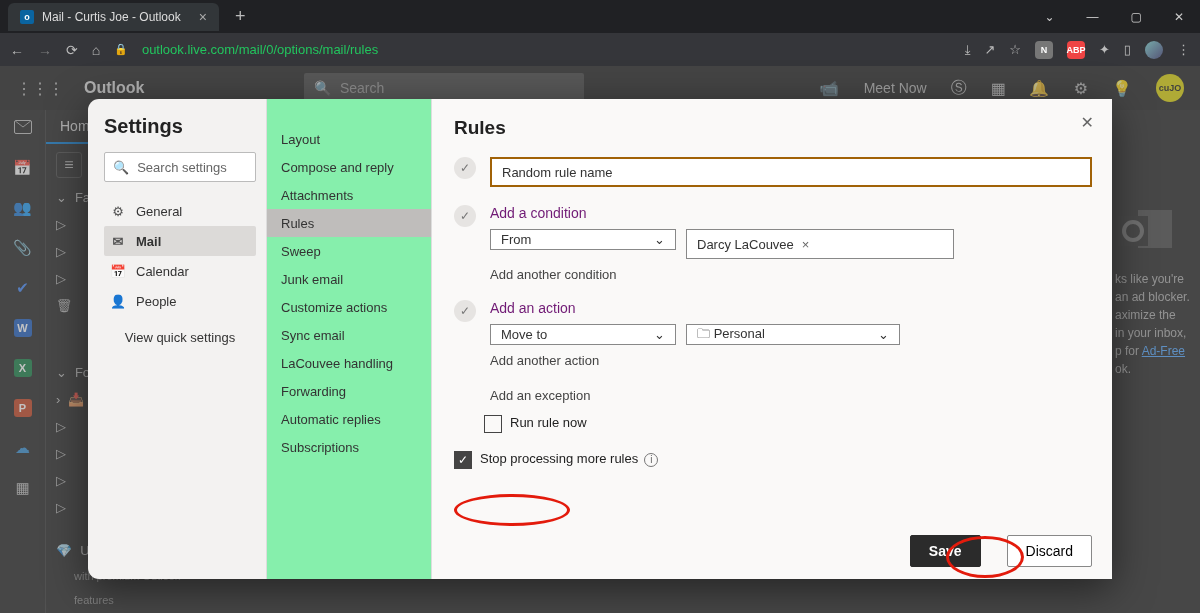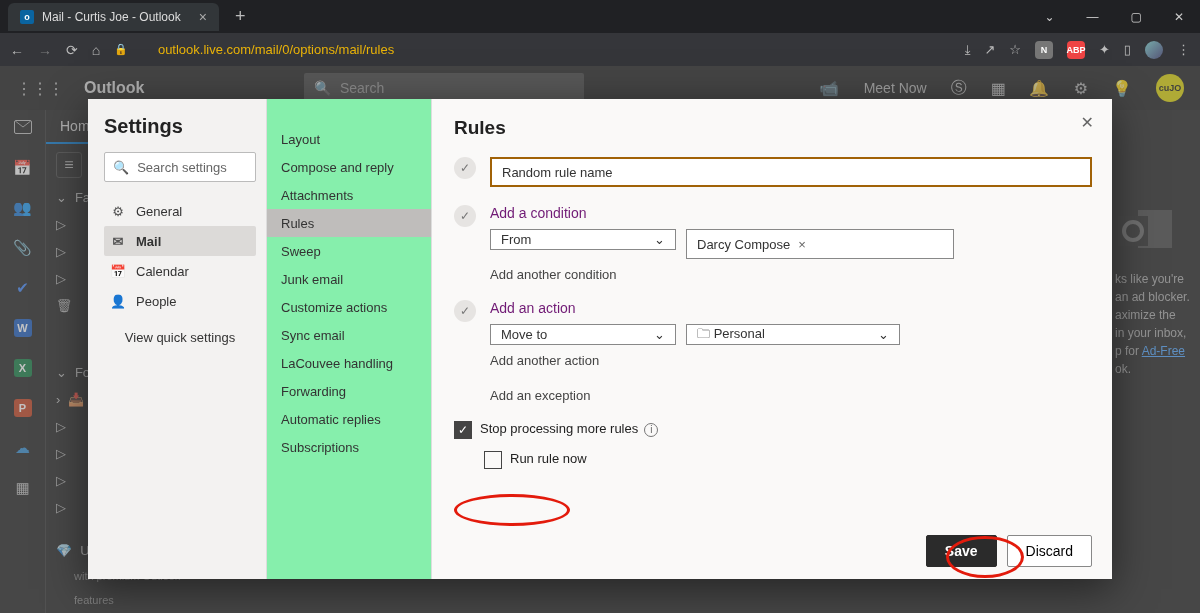--- a/index.html
+++ b/index.html
@@ -10,21 +10,21 @@
   .tab { margin-left:8px; height:28px; background:#323639; border-radius:6px 6px 0 0; padding:0 12px; display:flex; align-items:center; gap:8px; color:#ddd; }
   .tab .fav { width:14px; height:14px; background:#0a64a0; border-radius:2px; display:flex; align-items:center; justify-content:center; color:#fff; font-size:9px; font-weight:bold; }
   .tab .x { color:#aaa; margin-left:10px; font-size:14px; }
   .newtab { margin-left:10px; color:#bbb; font-size:18px; padding:0 6px; }
   .winbtns { margin-left:auto; margin-right:10px; display:flex; gap:20px; color:#ccc; font-size:12px; }
   .winbtns span { padding:4px 6px; }
 
   .addr { height:33px; background:#35363a; display:flex; align-items:center; padding:0 10px; gap:14px; color:#bbb; font-size:13px; }
   .addr .navico { color:#bbb; font-size:14px; }
   .addr .lock { font-size:11px; }
-  .addr .url { color:#eab308;margin-left:16px; }
+  .addr .url { color:#22c55e; }
   .addr-right { margin-left:auto; display:flex; align-items:center; gap:14px; }
   .ext-badge { width:18px; height:18px; background:#ef4444; border-radius:4px; color:#fff; font-size:9px; display:flex; align-items:center; justify-content:center; font-weight:bold; position:relative; }
   .ext-gray { background:#777; }
   .avatar-sm { width:18px; height:18px; border-radius:50%; background:linear-gradient(135deg,#7aa,#557); }
 
   
   .owhdr { height:44px; background:#1b1b1b; display:flex; align-items:center; color:#ddd; padding:0 16px; gap:20px; }
   .owhdr .waffle { font-size:16px; color:#bbb; }
   .owhdr .brand { font-weight:600; font-size:16px; color:#ddd; }
   .owhdr .searchwrap { margin-left:140px; width:280px; height:30px; background:#3c3c3c; border-radius:2px; display:flex; align-items:center; padding:0 10px; color:#999; gap:8px; font-size:14px; }
@@ -40,21 +40,21 @@
   .toolbar2 { position:absolute; left:46px; top:36px; height:38px; display:flex; align-items:center; gap:8px; padding:0 10px;}
   .toolbar2 .ham{ width:26px;height:26px;border:1px solid #444;border-radius:3px;display:flex;align-items:center;justify-content:center;color:#bbb;}
   .toolbar2 .newmsg{ width:34px;height:28px;background:#ddd;border-radius:3px;}
   .leftcol{ position:absolute; left:46px; top:74px; width:200px; color:#bbb; font-size:13px; }
   .leftcol .row{ padding:6px 10px; display:flex; align-items:center; gap:8px;}
 
   
   .scrim { position:absolute; inset:66px 0 0 0; background:rgba(120,120,120,0.45); }
 
   
-  .panel { position:absolute; top:99px; left:88px; width:1024px; height:480px; background:#f3f2f1; box-shadow:0 10px 40px rgba(0,0,0,0.5); display:flex; }
+  .panel { position:absolute; top:99px; left:88px; width:1024px; height:480px; background:#f3f2f1; box-shadow:0 10px 40px rgba(0,0,0,0.5); display:flex;border-radius:11px; }
   .col1 { width:178px; padding:16px 10px 10px 16px; }
   .col1 h2 { font-size:20px; font-weight:600; color:#222; margin-bottom:14px; }
   .searchset { height:30px; border:1px solid #bbb; background:#fff; border-radius:2px; display:flex; align-items:center; gap:8px; padding:0 8px; color:#666; font-size:13px; margin-bottom:14px;}
   .catitem { height:30px; display:flex; align-items:center; gap:10px; padding:0 6px; color:#333; font-size:13px; border-radius:2px; }
   .catitem.sel { background:#dcdad8; font-weight:600; }
   .catitem .ico { width:16px; text-align:center; color:#555; }
   .vqs { margin-top:14px; text-align:center; font-size:13px; color:#333; }
 
   .col2 { width:166px; background:#86efac; border-left:1px solid #ddd; border-right:1px solid #ddd; padding-top:26px; }
   .subitem { height:28px; display:flex; align-items:center; padding:0 14px; font-size:13px; color:#333; }
@@ -68,21 +68,21 @@
   .field { height:30px; border:2px solid #a16207; background:#fff; padding:0 10px; font-size:13px; color:#333; display:flex; align-items:center; }
   .rulelabel { font-size:14px; color:#701a75; margin-bottom:8px; }
   .drop { width:186px; height:21px; border:1px solid #888; background:#fff; display:flex; align-items:center; justify-content:space-between; padding:0 10px; font-size:13px; color:#333; }
   .chip { height:30px; border:1px solid #888; background:#fff; display:flex; align-items:center; padding:0 10px; font-size:13px; color:#333; gap:8px; width:268px; }
   .chip .rx{ color:#666;}
   .addlink { font-size:13px; color:#444; margin-top:8px; }
   .sqchk { width:18px;height:18px;border:1px solid #444; display:inline-flex;align-items:center;justify-content:center; font-size:12px; vertical-align:middle; margin-right:8px;}
   .sqchk.filled{ background:#444; color:#fff;}
   .info{ display:inline-flex; width:14px;height:14px;border:1px solid #777;border-radius:50%;align-items:center;justify-content:center;font-size:10px;color:#666; margin-left:6px;}
 
-  .actions { margin-top:auto; display:flex; justify-content:flex-end; gap:10px; padding-top:12px; }
+  .actions { margin-top:auto; display:flex; justify-content:flex-end; gap:26px; padding-top:12px; }
   .btn { height:32px; padding:0 18px; font-size:14px; border:1px solid #888; background:#fff; display:flex; align-items:center; border-radius:2px; }
   .btn.primary { background:#2b2b2b; color:#fff; border-color:#2b2b2b; font-weight:600; }
 
   .ellipse { position:absolute; border:3px solid #e31b0c; border-radius:50%; pointer-events:none; }
   .ell1 { left:454px; top:494px; width:116px; height:32px; }
   .ell2 { left:946px; top:536px; width:78px; height:42px; }
 
   .adtext{ position:absolute; right:10px; top:160px; width:75px; font-size:12px; color:#aaa; line-height:1.5;}
   .adtext a{ color:#4aa3ff; text-decoration:underline;}
   .bigicon{ position:absolute; right:26px; top:98px; width:56px; height:44px;}
@@ -257,21 +257,21 @@
     <div class="ruleblock">
       <span class="chk">✓</span>
       <div style="flex:1">
         <div class="rulelabel">Add a condition</div>
         <div style="display:flex;gap:10px">
           <div class="drop">
               <span>From</span>
               <span>⌄</span>
             </div>
           <div class="chip">
-              <span>Darcy Compose</span>
+              <span>Darcy LaCouvee</span>
               <span class="rx">×</span>
             </div>
         </div>
         <div class="addlink">Add another condition</div>
       </div>
     </div>
 
     <div class="ruleblock">
       <span class="chk">✓</span>
       <div style="flex:1">
@@ -284,25 +284,25 @@
           <div class="drop" style="width:214px">
               <span><span>🗀</span> <span>Personal</span></span>
               <span>⌄</span>
             </div>
         </div>
         <div class="addlink">Add another action</div>
         <div class="addlink" style="margin-top:20px">Add an exception</div>
       </div>
     </div>
 
+    <div style="margin-top:12px;font-size:13px;color:#222;margin-left:30px">
+      <span class="sqchk"></span><span>Run rule now</span>
+    </div>
     <div style="margin-top:18px;font-size:13px;color:#222">
       <span class="sqchk filled">✓</span><span>Stop processing more rules</span><span class="info">i</span>
-    </div>
-    <div style="margin-top:12px;font-size:13px;color:#222;margin-left:30px">
-      <span class="sqchk"></span><span>Run rule now</span>
     </div>
 
     <div class="actions">
       <div class="btn primary">
           <span>Save</span>
         </div>
       <div class="btn">
           <span>Discard</span>
         </div>
     </div>

